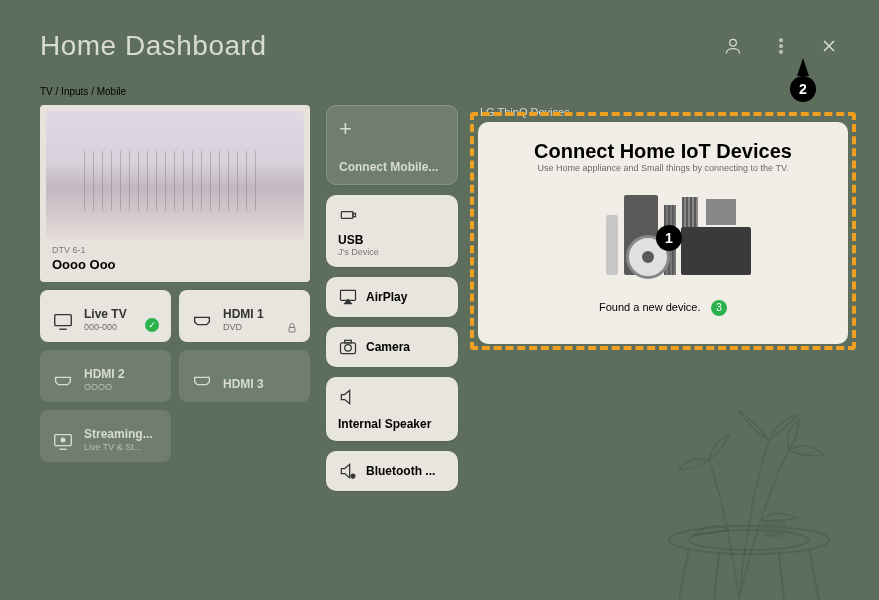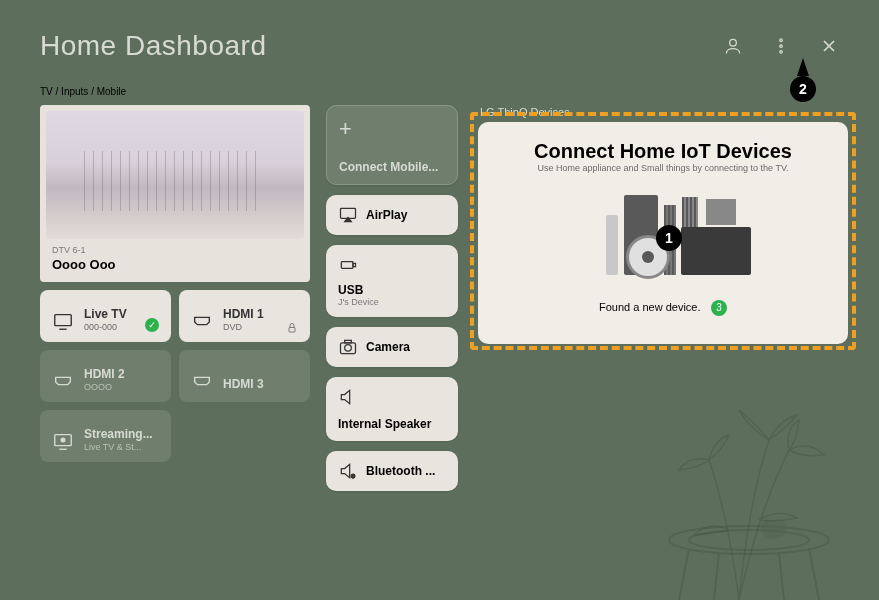--- a/index.html
+++ b/index.html
@@ -142,38 +142,38 @@
           </span>
         </div>
       </div>
   </div>
 
   <div class="col2">
     <div class="card connect">
       <div class="plus">+</div>
       <div class="clabel">Connect Mobile...</div>
     </div>
+    <div class="card usb">
+      <div class="icon-row">
+          <span class="icon"><svg viewBox="0 0 24 24" fill="none" stroke="#333" stroke-width="1.5">
+              <rect x="4" y="8" width="14" height="8" rx="1"></rect>
+              <rect x="18" y="10" width="3" height="4"></rect>
+            </svg></span>
+        </div>
+      <div class="clabel" style="margin-top:4px">USB</div>
+      <div class="csub">J's Device</div>
+    </div>
     <div class="card">
       <div class="icon-row">
           <span class="icon"><svg viewBox="0 0 24 24" fill="none" stroke="#333" stroke-width="1.5">
               <rect x="3" y="4" width="18" height="12" rx="1"></rect>
               <path d="M8 20l4-5 4 5z" fill="#333"></path>
             </svg></span>
           <span class="clabel">AirPlay</span>
         </div>
-    </div>
-    <div class="card usb">
-      <div class="icon-row">
-          <span class="icon"><svg viewBox="0 0 24 24" fill="none" stroke="#333" stroke-width="1.5">
-              <rect x="4" y="8" width="14" height="8" rx="1"></rect>
-              <rect x="18" y="10" width="3" height="4"></rect>
-            </svg></span>
-        </div>
-      <div class="clabel" style="margin-top:4px">USB</div>
-      <div class="csub">J's Device</div>
     </div>
     <div class="card">
       <div class="icon-row">
           <span class="icon"><svg viewBox="0 0 24 24" fill="none" stroke="#333" stroke-width="1.5">
               <rect x="3" y="7" width="18" height="13" rx="2"></rect>
               <circle cx="12" cy="13" r="4"></circle>
               <rect x="8" y="4" width="8" height="3"></rect>
             </svg></span>
           <span class="clabel">Camera</span>
         </div>

